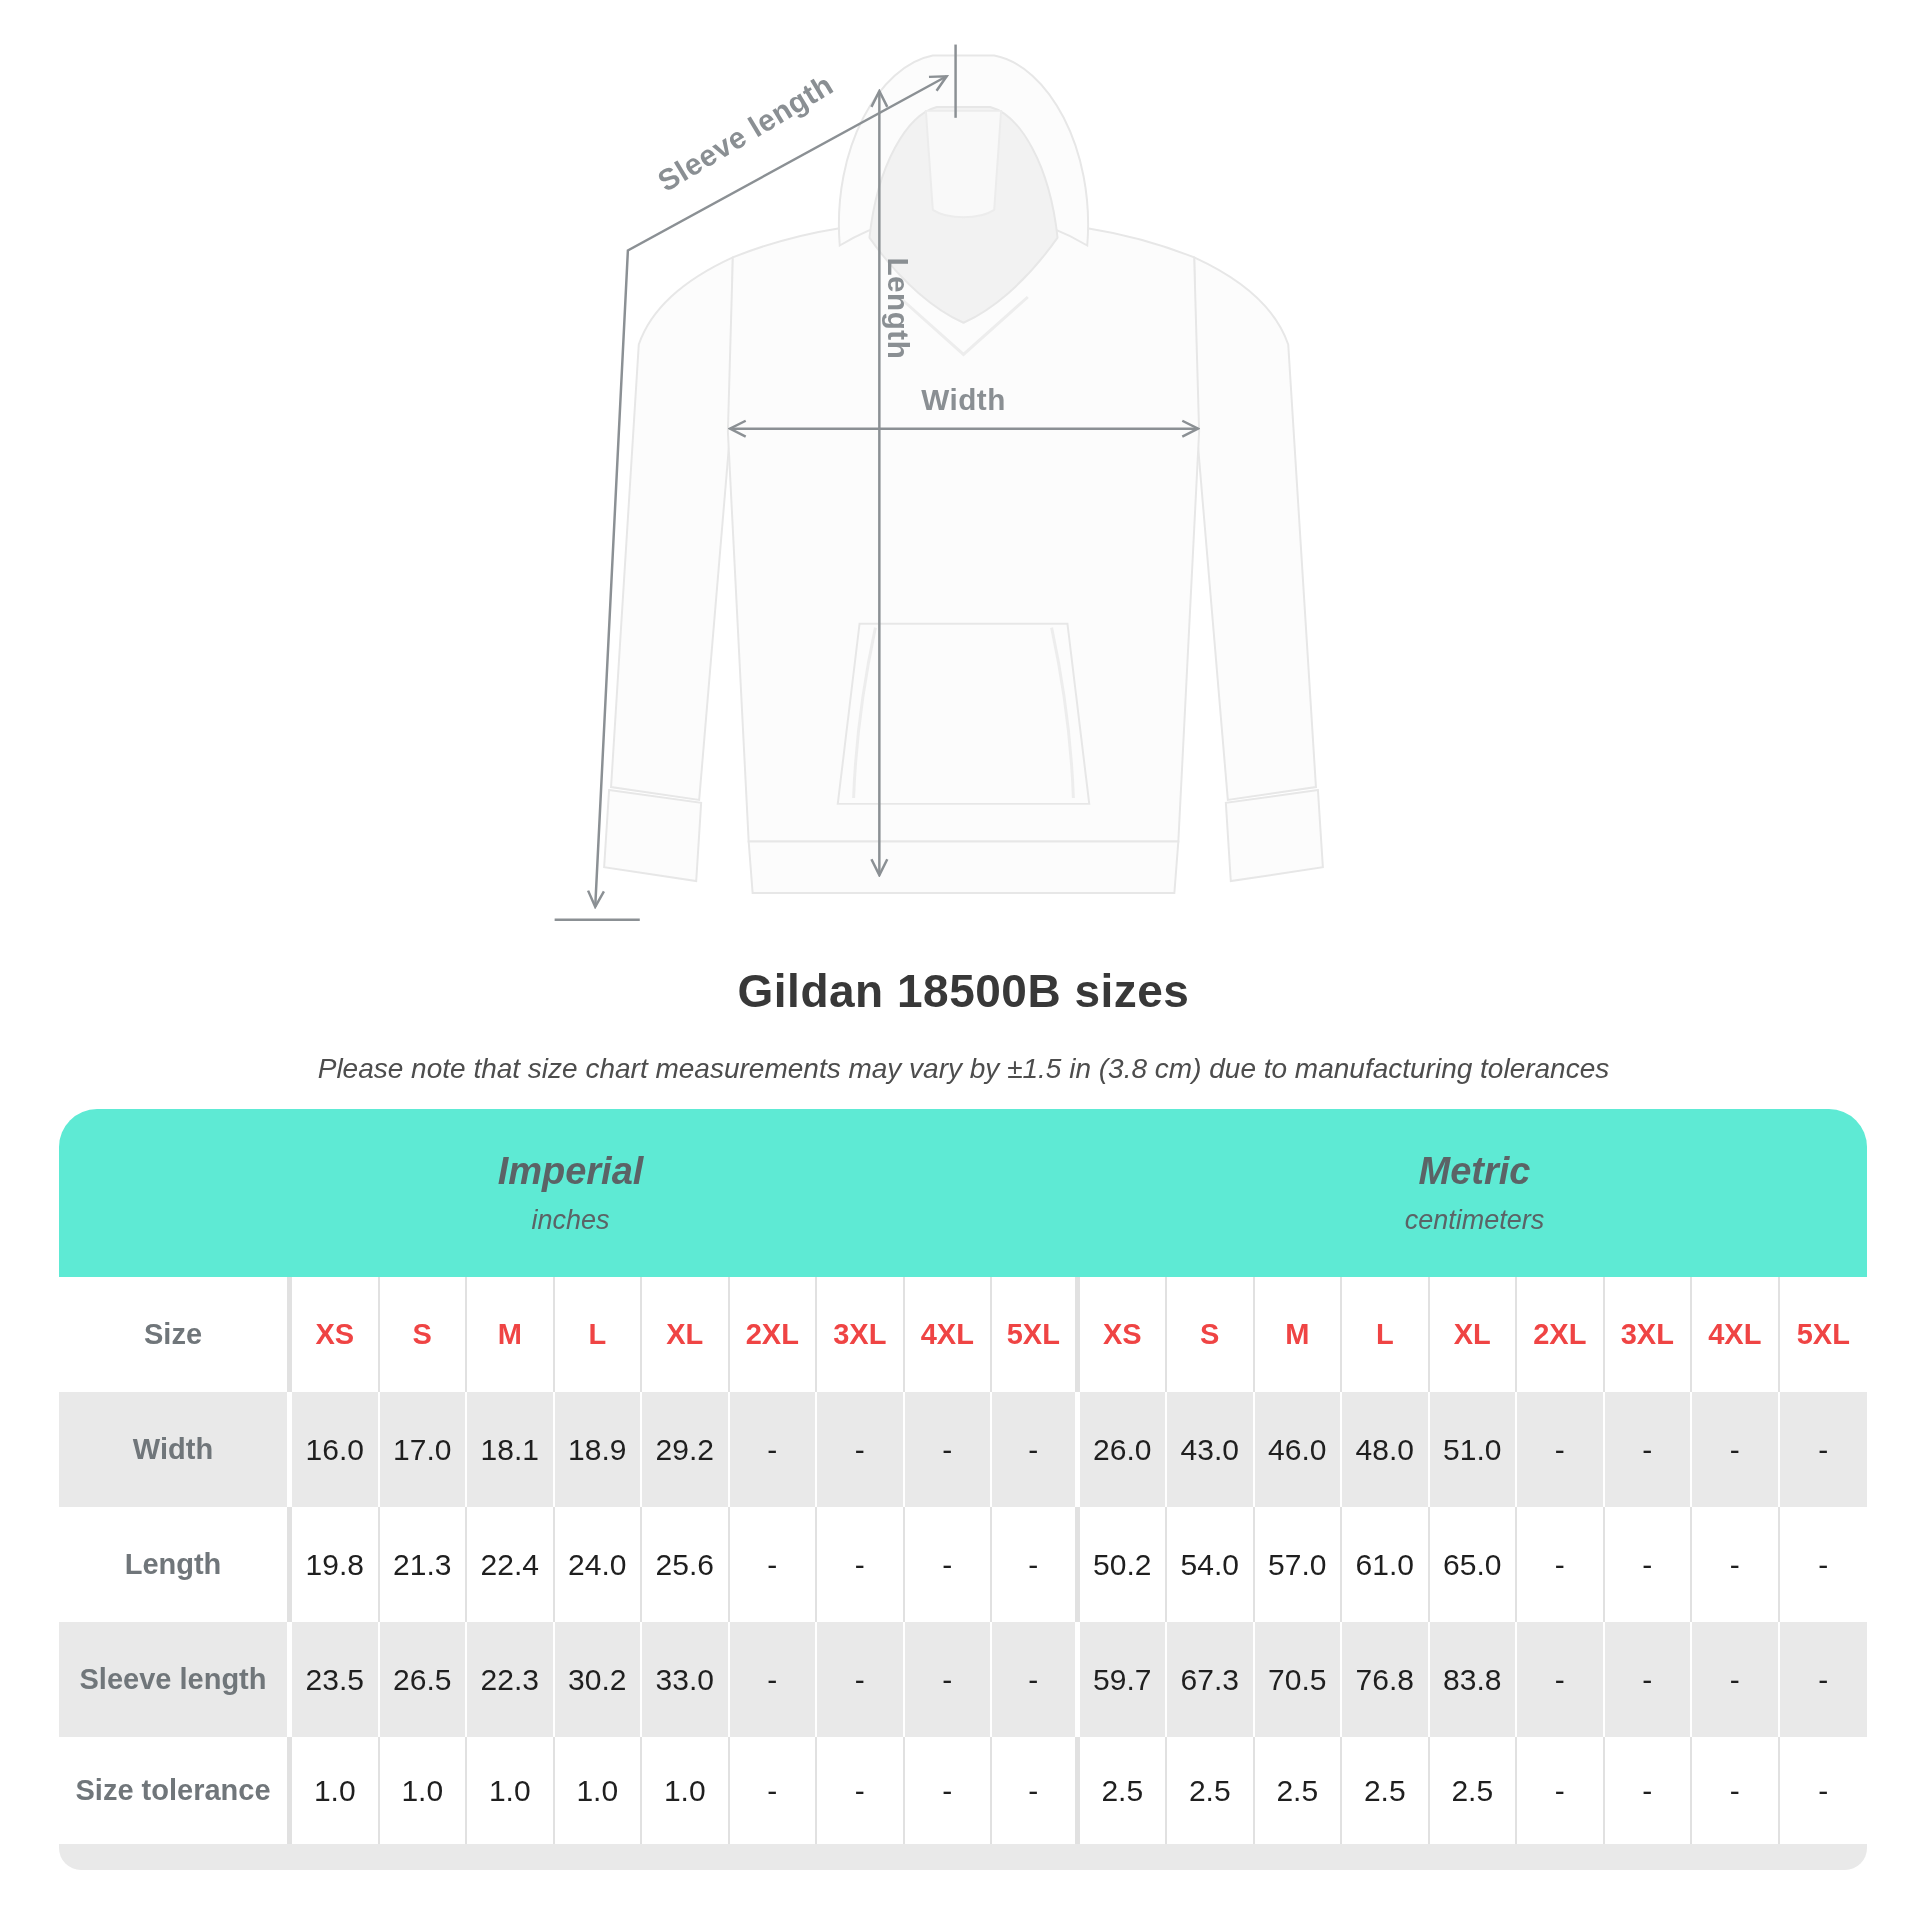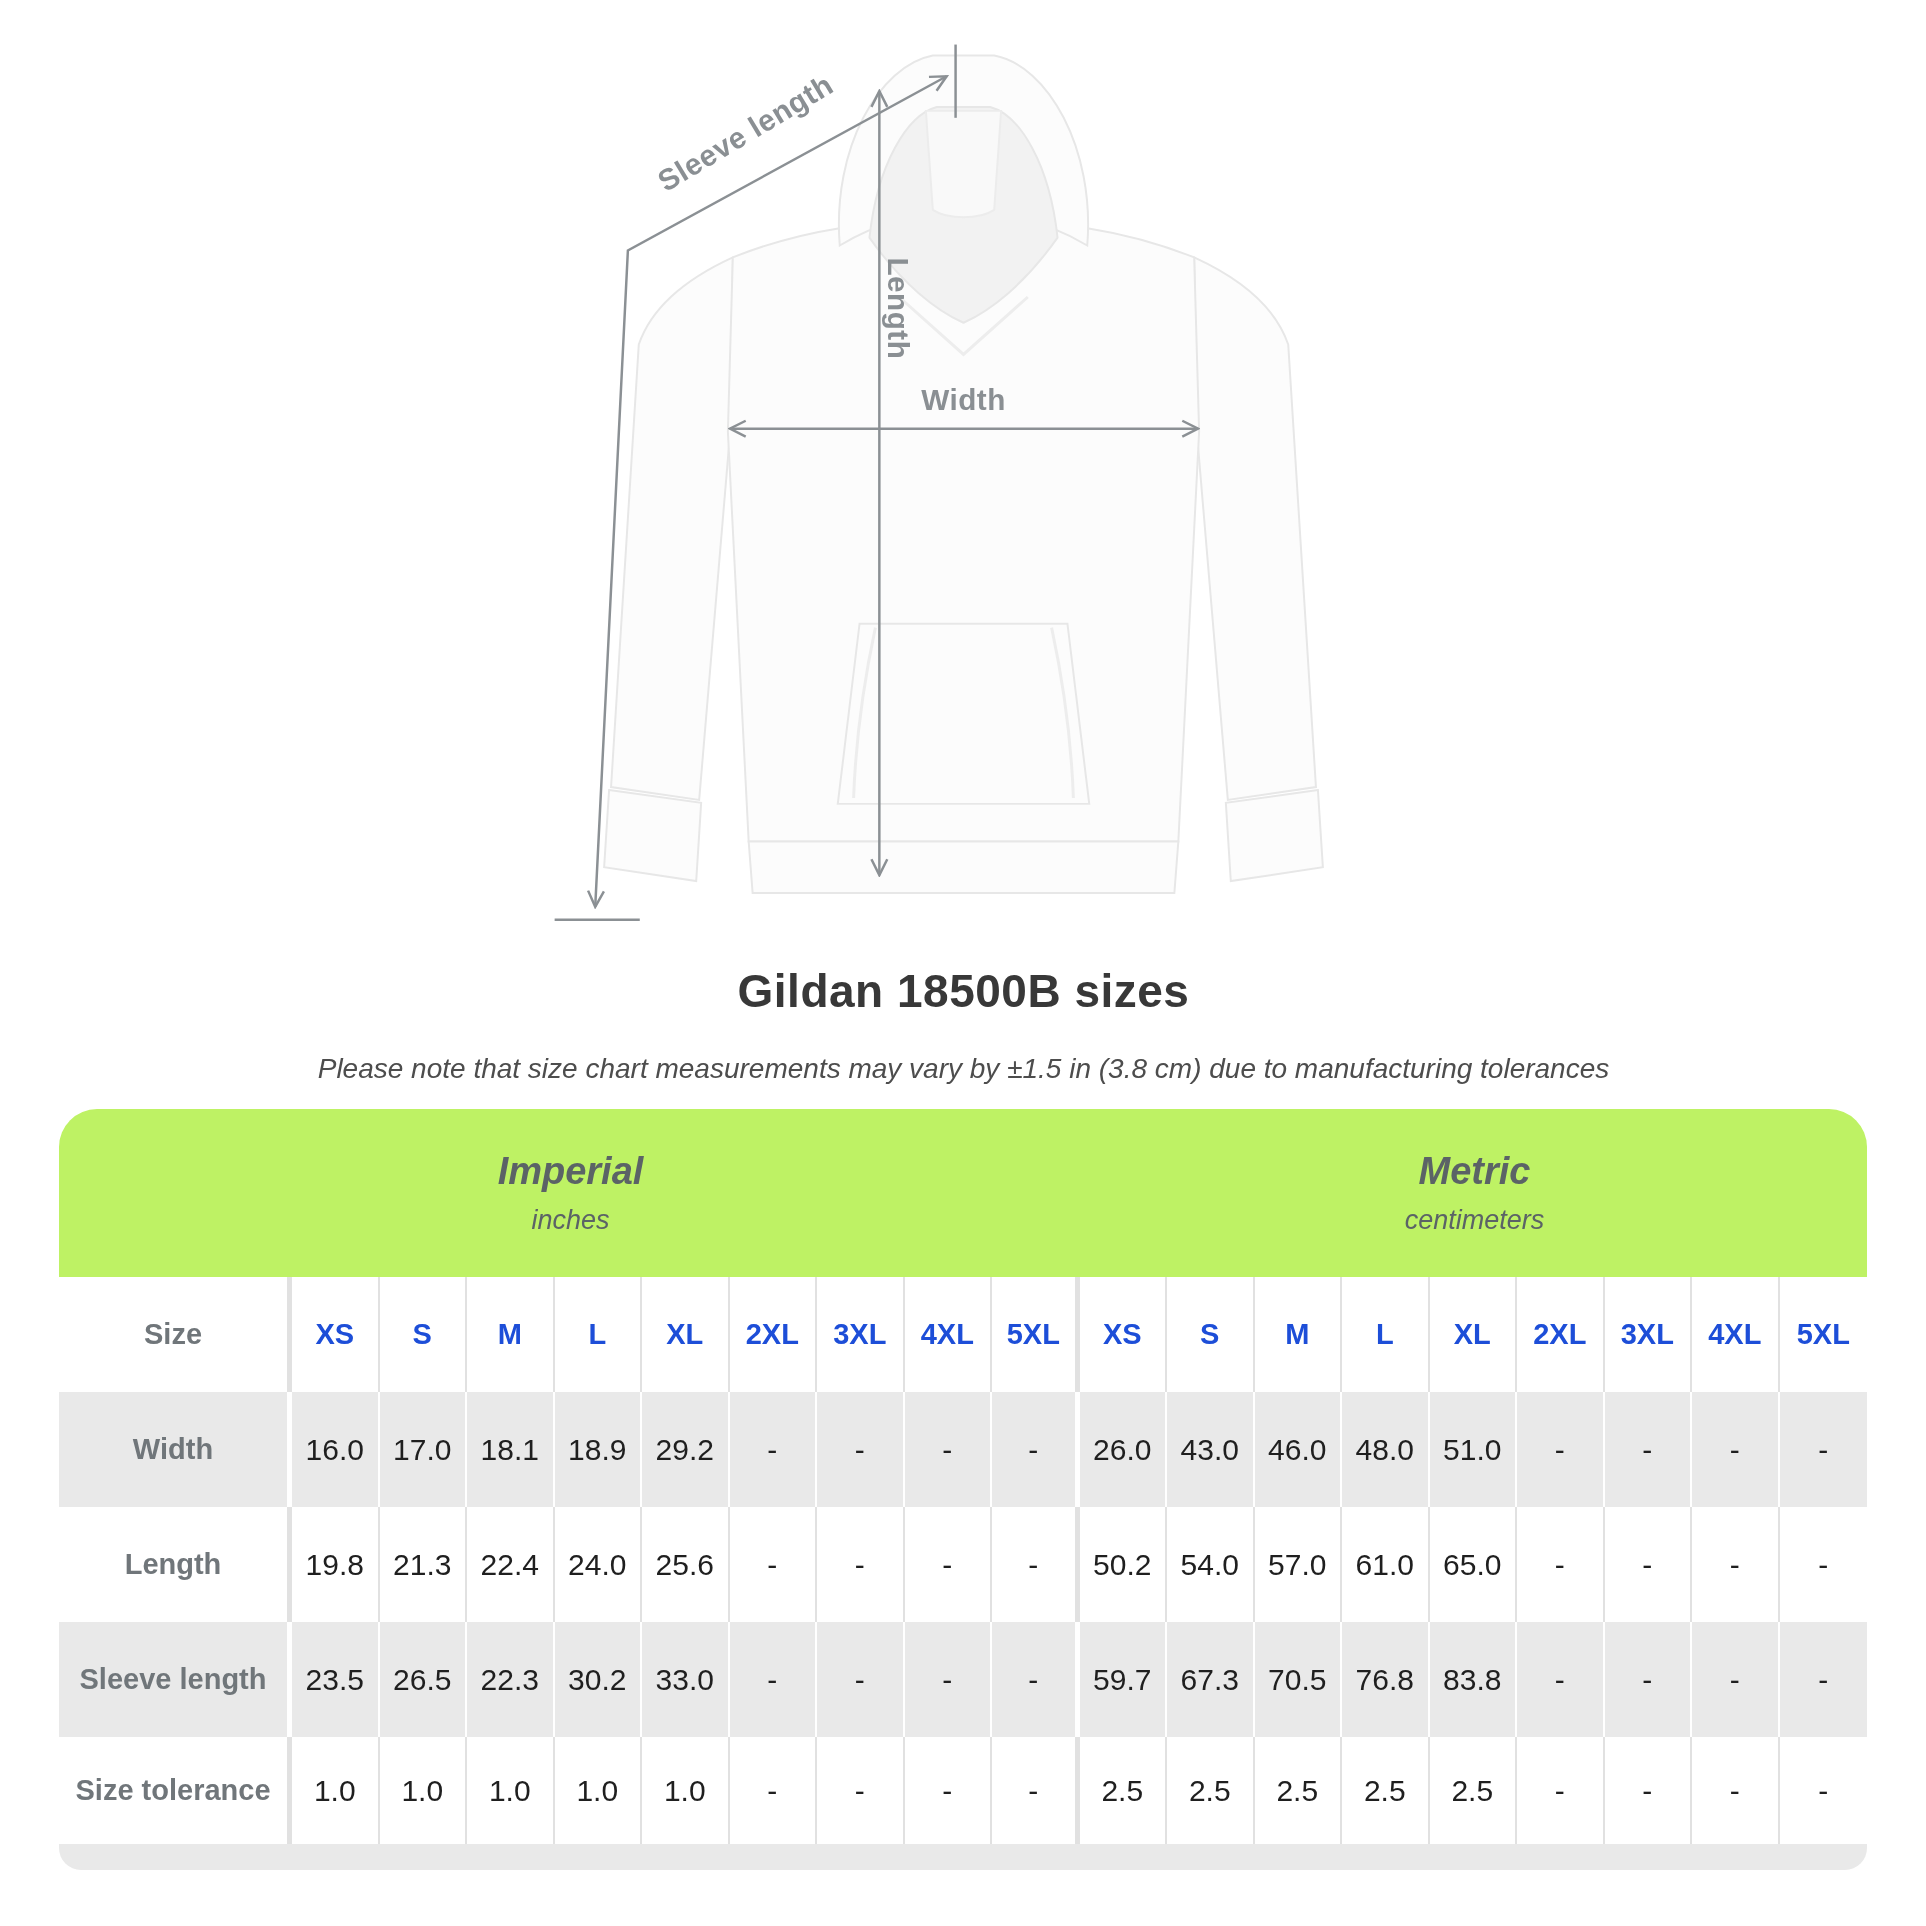--- a/index.html
+++ b/index.html
@@ -20,40 +20,40 @@
     position:absolute;left:0;top:964px;width:100%;text-align:center;
     font-size:46px;font-weight:bold;color:#383838;letter-spacing:0.5px;
   }
   .subtitle{
     position:absolute;left:0;top:1053px;width:100%;text-align:center;
     font-size:28px;font-style:italic;color:#4d4d4d;
   }
   
   .size-table{position:absolute;left:59px;top:1109px;width:1808px;}
   .unit-band{
-    height:168px;background:#bef264;border-radius:38px 38px 0 0;
+    height:168px;background:#5eead4;border-radius:38px 38px 0 0;
     display:grid;grid-template-columns:1023px 1fr;
   }
   .unit-group{display:flex;flex-direction:column;align-items:center;justify-content:center;gap:12px;}
   .unit-label{font-size:38px;font-weight:bold;font-style:italic;color:#5b6366;}
   .unit-sub{font-size:27px;font-style:italic;color:#5b6366;}
   .thead,.trow{display:grid;grid-template-columns:233px repeat(18,1fr);}
   .thead{height:115px;background:#ffffff;--sep:#e1e1e1;}
   .trow{height:115px;}
   .trow.gray{background:#e9e9e9;--sep:#ffffff;}
   .trow.white{background:#ffffff;--sep:#e1e1e1;}
   .trow.last{height:107px;}
   .cell{
     display:flex;align-items:center;justify-content:center;
     border-right:2px solid var(--sep);
     font-size:30px;color:#1f1f1f;
   }
   .cell:last-child{border-right:none;}
   .cell.label{font-weight:bold;color:#70767a;font-size:29px;border-right-width:5px;}
-  .cell.head{font-weight:bold;color:#1d4ed8;font-size:29px;}
+  .cell.head{font-weight:bold;color:#ef4444;font-size:29px;}
   .cell.imp-last{border-right-width:5px;}
   .table-footer{height:26px;background:#e9e9e9;border-radius:0 0 22px 22px;}
 </style>
 </head>
 <body>
 
 <div class="page">
 
   <svg class="figure" viewBox="0 0 1946 1000" xmlns="http://www.w3.org/2000/svg">
     <defs>

